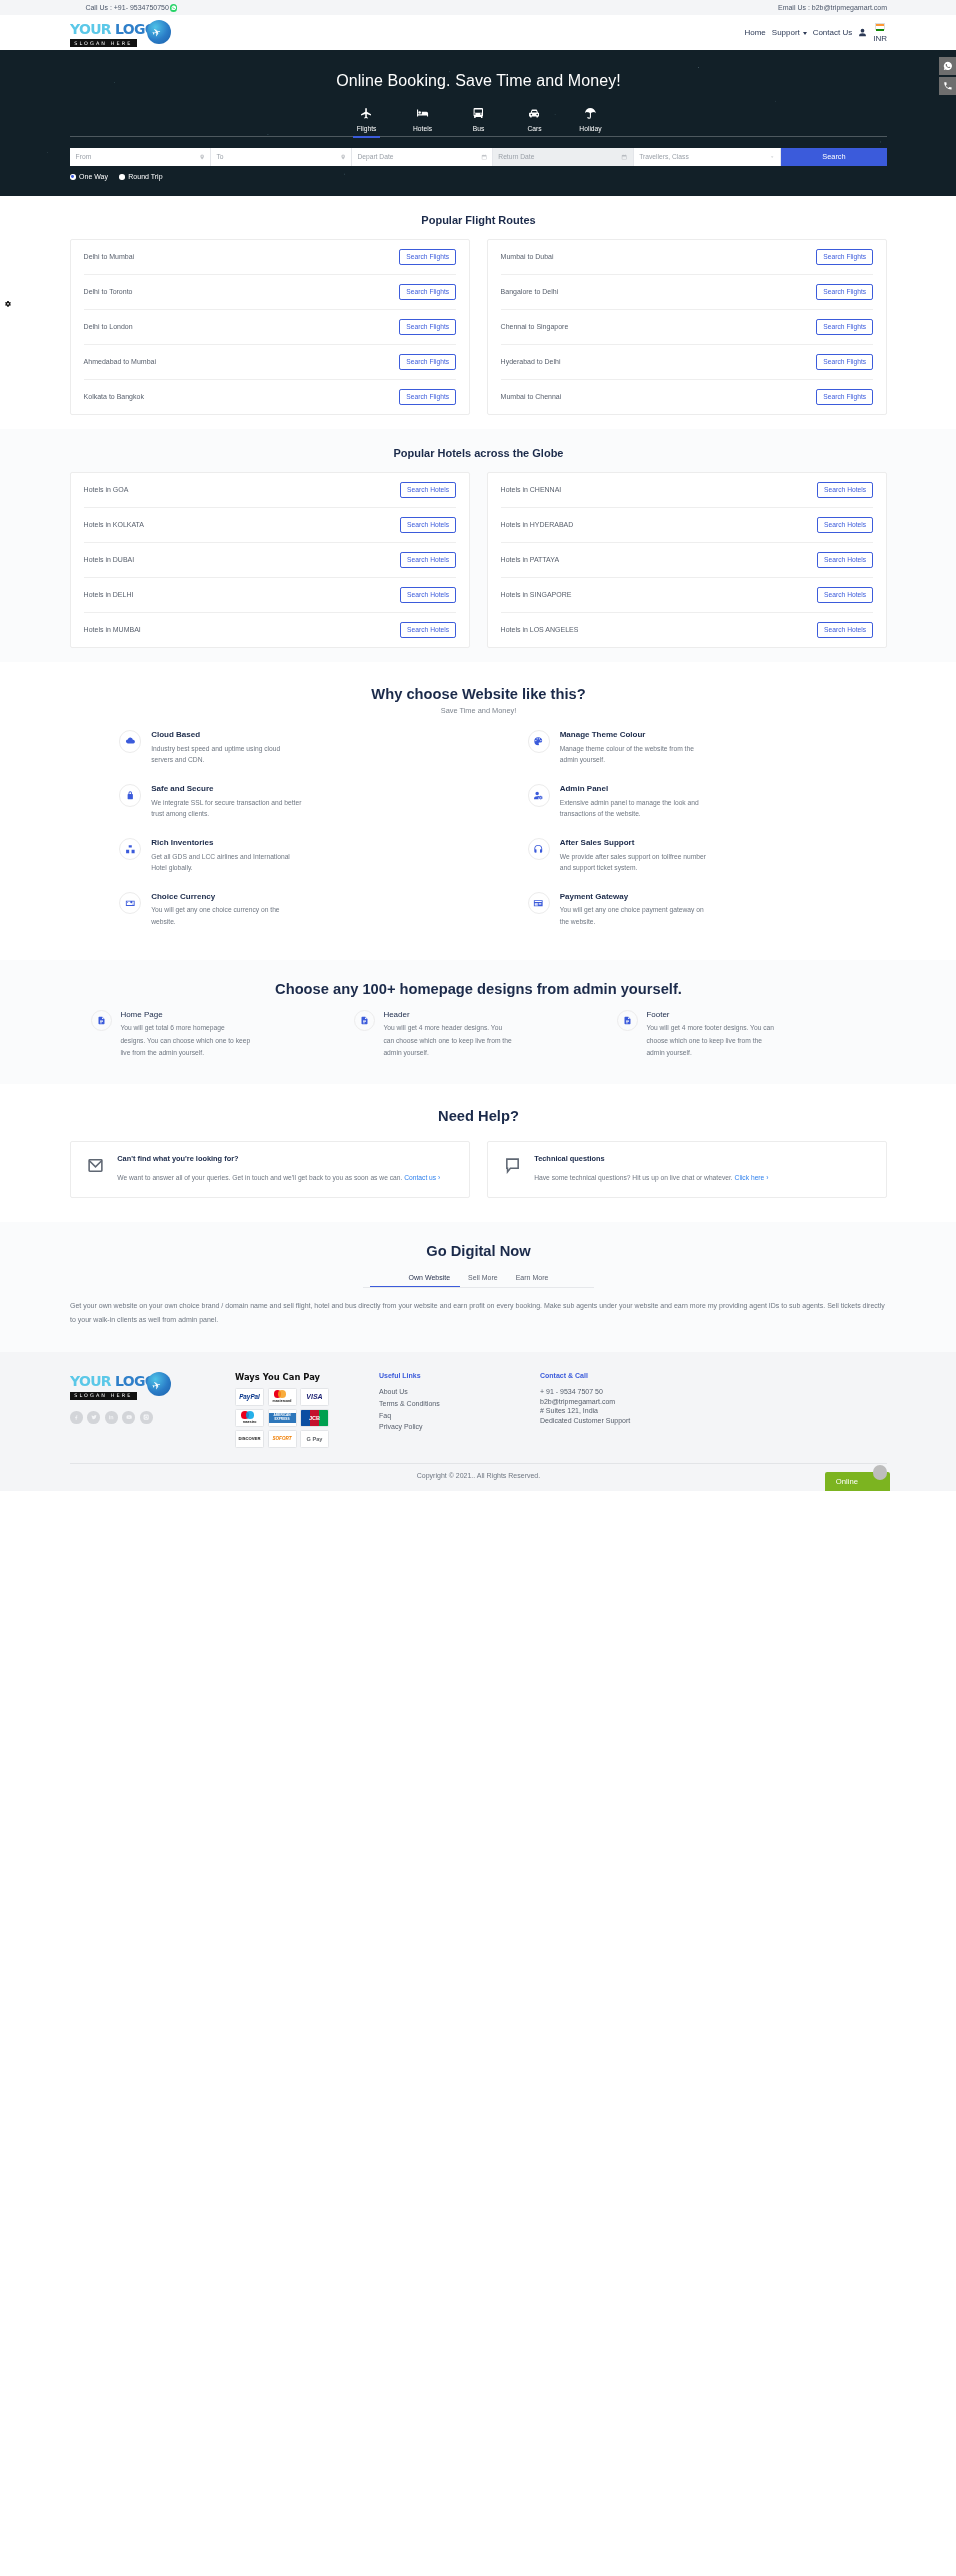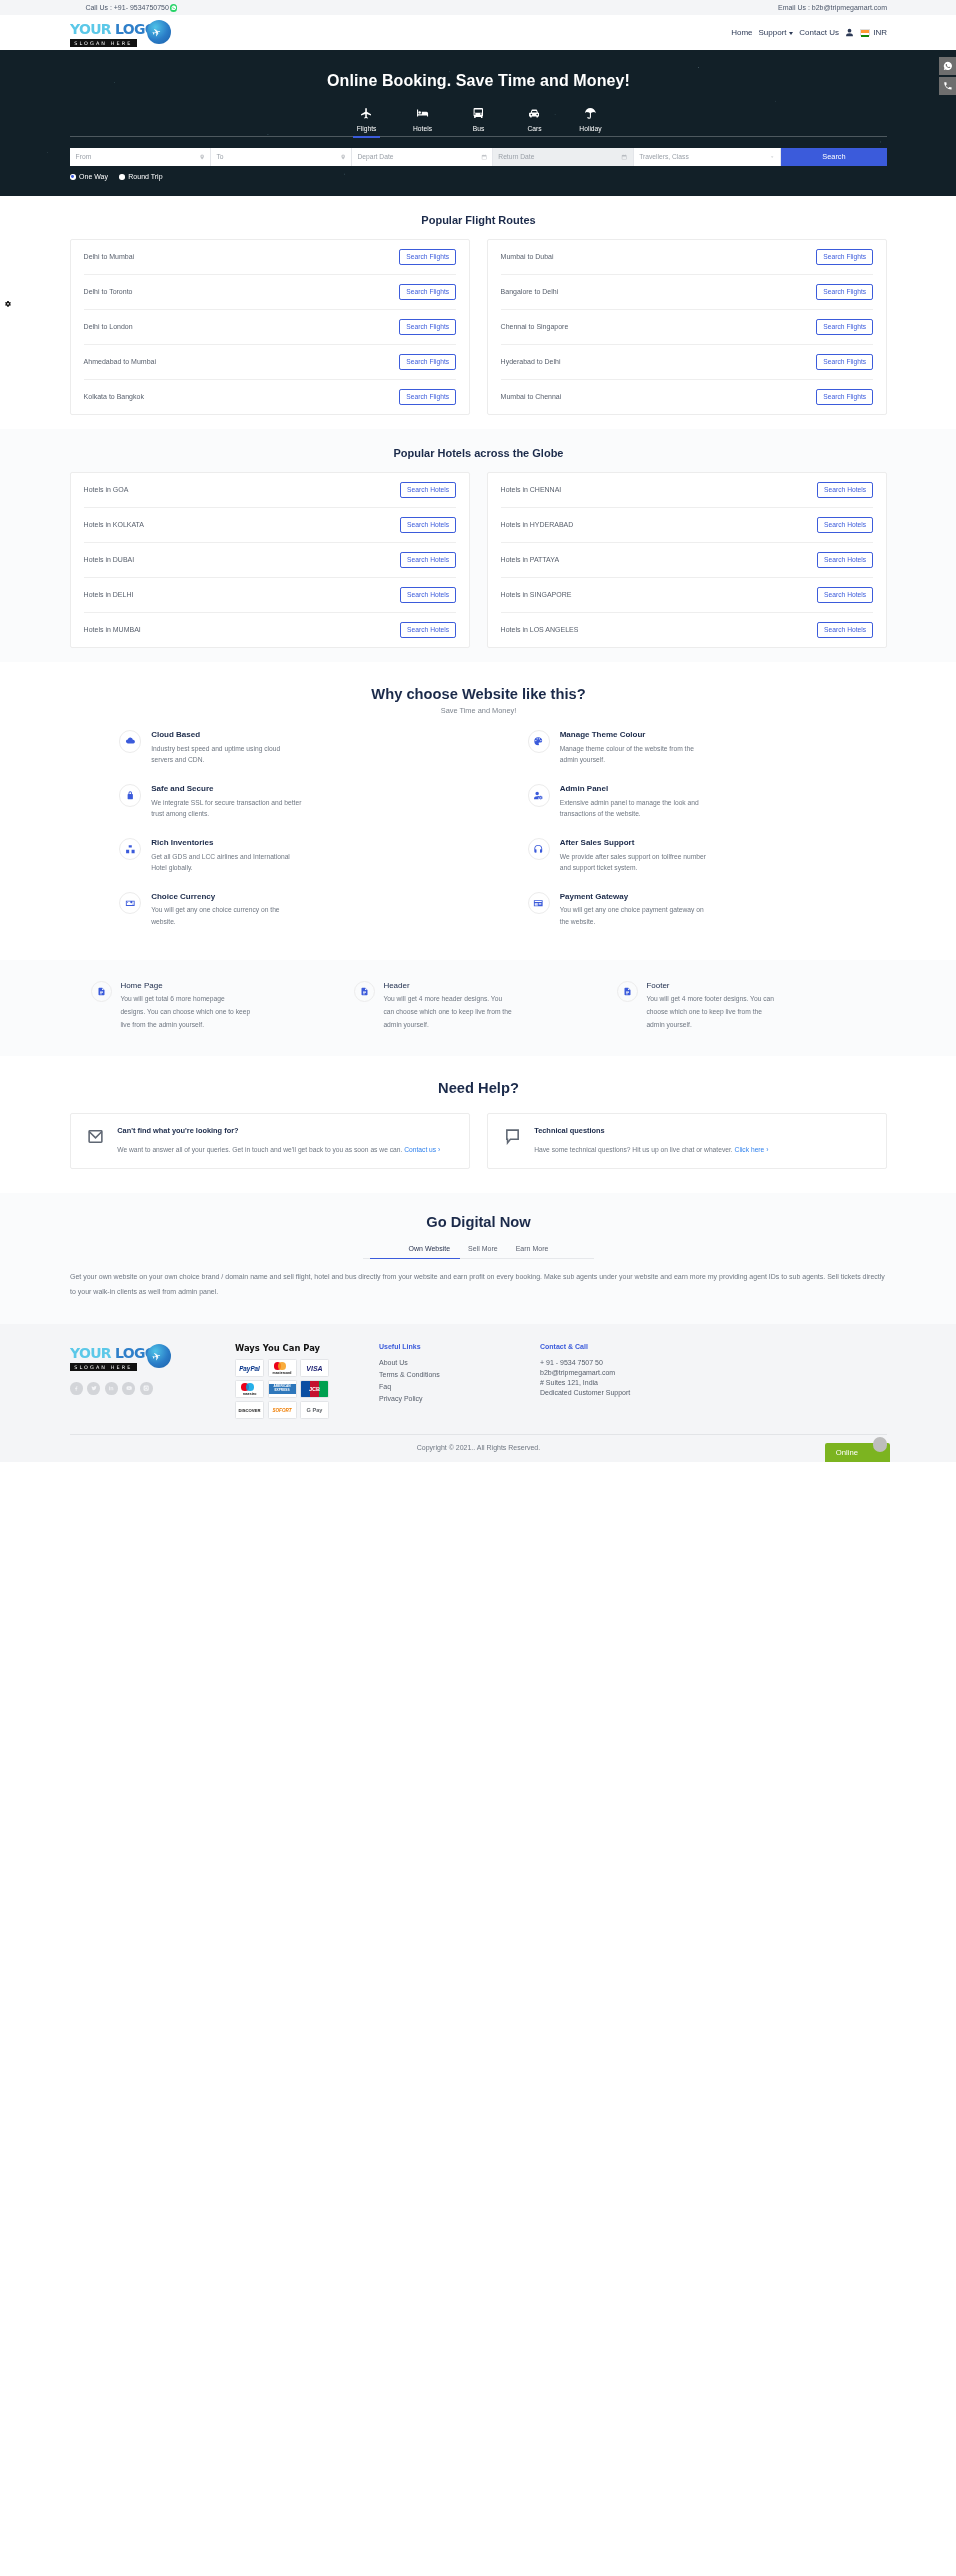--- a/index.html
+++ b/index.html
@@ -30,39 +30,39 @@
   .logo-globe { position:absolute; right:4.2px; top:0.7px; width:24px; height:24px; border-radius:50%;
                 background:radial-gradient(circle at 35% 30%, #4ec3e8 0%, #2a7cc7 55%, #1b5fa8 100%); }
   .logo-globe .plane { position:absolute; left:4.9px; top:6.3px; color:#fff; font-size:10.5px; transform:rotate(-18deg); }
   nav { display:flex; align-items:center; gap:6px; font-size:8px; color:#2d3a56; }
   nav a { color:#2d3a56; text-decoration:none; cursor:pointer; }
   .caret { display:inline-block; border-left:2.5px solid transparent; border-right:2.5px solid transparent; border-top:3.2px solid #2d3a56; margin-left:2.8px; vertical-align:middle;}
   .user-ic svg { width:9px; height:9px; fill:#2d3a56; display:block;}
   .flag { width:9.8px; height:7px; display:inline-block; border:0.4px solid #ddd;}
   .flag i { display:block; height:2.3px; }
   .f1{background:#FF9933;} .f2{background:#fff;} .f3{background:#138808;}
-  .cur { display:flex; align-items:center; gap:3.5px; font-size:8px; color:#2d3a56;}
+  .cur { display:flex; align-items:center; gap:3.5px; font-size:8px; color:#2d3a56;flex-direction:column;}
 
   
   .hero { position:relative; background:#122028; height:146px; overflow:hidden; }
   .hero::before{ content:""; position:absolute; inset:0;
      background-image:
        radial-gradient(0.7px 0.7px at 12% 22%, rgba(160,220,230,.55), transparent),
        radial-gradient(0.7px 0.7px at 28% 58%, rgba(140,200,220,.45), transparent),
        radial-gradient(0.7px 0.7px at 47% 15%, rgba(200,230,240,.4), transparent),
        radial-gradient(0.7px 0.7px at 66% 72%, rgba(150,210,225,.5), transparent),
        radial-gradient(0.7px 0.7px at 81% 35%, rgba(180,225,235,.4), transparent),
        radial-gradient(0.7px 0.7px at 92% 63%, rgba(160,215,230,.45), transparent),
        radial-gradient(0.7px 0.7px at 36% 85%, rgba(170,215,230,.35), transparent),
        radial-gradient(0.7px 0.7px at 58% 44%, rgba(190,230,240,.3), transparent),
        radial-gradient(0.7px 0.7px at 5% 70%, rgba(190,230,240,.3), transparent),
        radial-gradient(0.7px 0.7px at 73% 12%, rgba(190,230,240,.3), transparent);
   }
   .hero .inner { position:relative; width:817px; margin:0 auto; }
-  .hero h1 { color:#fff; text-align:center; font-size:16px; font-weight:bold; padding-top:22px; letter-spacing:0.1px;}
+  .hero h1 { color:#fff; text-align:center; font-size:16px; font-weight:normal; padding-top:22px; letter-spacing:0.1px;}
   .tabs { display:flex; justify-content:center; gap:17px; margin-top:17px; }
   .tab { width:39px; text-align:center; color:#fff; cursor:pointer; padding-bottom:4.9px; position:relative;}
   .tab svg { width:12.6px; height:12.6px; fill:#fff; }
   .tab span { display:block; font-size:6.7px; margin-top:2.8px; }
   .tab.active::after { content:""; position:absolute; left:5.6px; right:5.6px; bottom:-1.4px; height:1.8px; background:#3b5bdb; }
   .tabs-rule { border-top:0.7px solid rgba(255,255,255,.25); margin-top:-0.7px; }
 
   .searchbar { display:flex; margin-top:11.2px; height:17.5px; background:#fff; }
   .fld { position:relative; flex:1; border-right:0.7px solid #e4e6ea; display:flex; align-items:center; padding:0 5.6px; font-size:6.7px; color:#9aa0a8; }
   .fld.dim { background:#eceef0; }
@@ -513,20 +513,21 @@
             <h3>Payment Gateway</h3>
             <p>You will get any one choice payment gateway on the website.</p>
           </div>
         </div>
       </div>
   </div>
 </section>
 
 <section class="sec alt" style="padding-top:21px;padding-bottom:24px;">
   <div class="wrap">
+    <h2 class="big">Choose any 100+ homepage designs from admin yourself.</h2>
     <div class="three-col" id="design-grid">
         <div class="design">
           <div class="circle">
             <svg viewBox="0 0 24 24">
               <path d="M14 2H6a2 2 0 00-2 2v16a2 2 0 002 2h12a2 2 0 002-2V8l-6-6zm-6 9h8v1.6H8V11zm0 3.2h8v1.6H8v-1.6zm0 3.2h5V19H8v-1.6zM13.5 8V3.5L18.5 8h-5z"></path>
             </svg>
           </div>
           <div>
             <h3>Home Page</h3>
             <p>You will get total 6 more homepage designs. You can choose which one to keep live from the admin yourself.</p>

